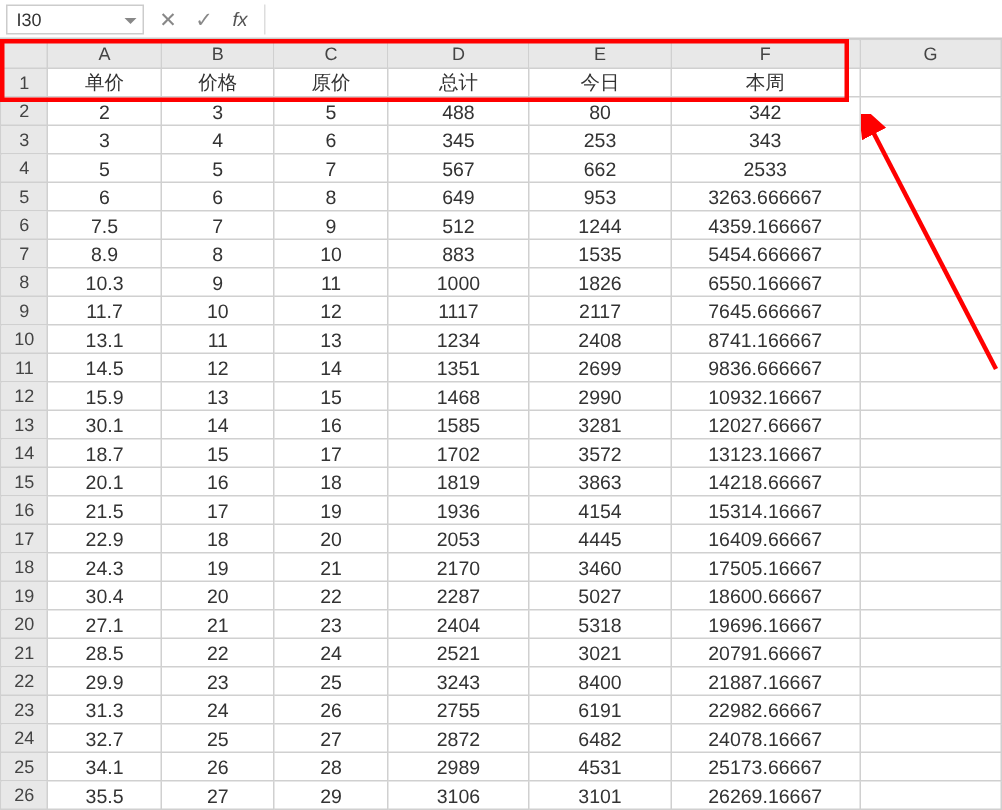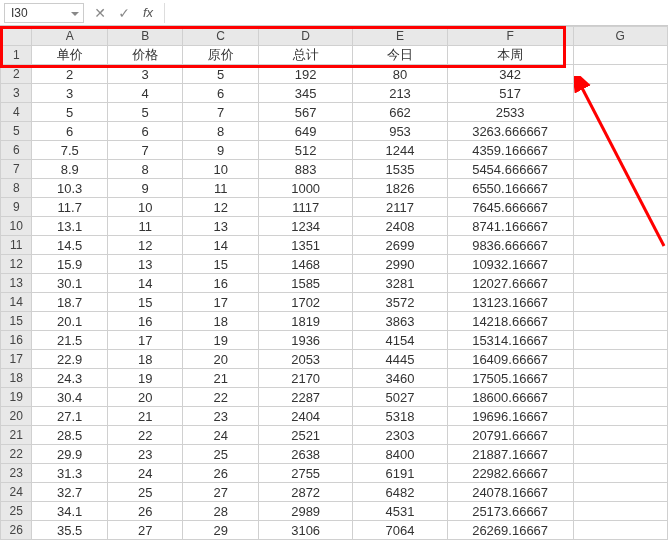--- a/index.html
+++ b/index.html
@@ -14,21 +14,21 @@
     position: relative;
   }
   .formula-bar {
     display: flex;
     align-items: center;
     height: 26px;
     border-bottom: 1px solid #ccc;
     background: #fff;
   }
   .name-box {
-    width: 80px;
+    width: 92px;
     height: 20px;
     margin: 16px 4px;
     border: 1px solid #ccc;
     display: flex;
     align-items: center;
     padding: 0 6px;
     font-size: 12px;
     color: #333;
     position: relative;
   }
@@ -168,33 +168,33 @@
           <td class="cell">总计</td>
           <td class="cell">今日</td>
           <td class="cell">本周</td>
           <td class="cell"></td>
         </tr>
         <tr>
           <td class="row-hdr">2</td>
           <td class="cell">2</td>
           <td class="cell">3</td>
           <td class="cell">5</td>
-          <td class="cell">192</td>
+          <td class="cell">488</td>
           <td class="cell">80</td>
           <td class="cell">342</td>
           <td class="cell"></td>
         </tr>
         <tr>
           <td class="row-hdr">3</td>
           <td class="cell">3</td>
           <td class="cell">4</td>
           <td class="cell">6</td>
           <td class="cell">345</td>
-          <td class="cell">213</td>
-          <td class="cell">517</td>
+          <td class="cell">253</td>
+          <td class="cell">343</td>
           <td class="cell"></td>
         </tr>
         <tr>
           <td class="row-hdr">4</td>
           <td class="cell">5</td>
           <td class="cell">5</td>
           <td class="cell">7</td>
           <td class="cell">567</td>
           <td class="cell">662</td>
           <td class="cell">2533</td>
@@ -359,30 +359,30 @@
           <td class="cell">5318</td>
           <td class="cell">19696.16667</td>
           <td class="cell"></td>
         </tr>
         <tr>
           <td class="row-hdr">21</td>
           <td class="cell">28.5</td>
           <td class="cell">22</td>
           <td class="cell">24</td>
           <td class="cell">2521</td>
-          <td class="cell">2303</td>
+          <td class="cell">3021</td>
           <td class="cell">20791.66667</td>
           <td class="cell"></td>
         </tr>
         <tr>
           <td class="row-hdr">22</td>
           <td class="cell">29.9</td>
           <td class="cell">23</td>
           <td class="cell">25</td>
-          <td class="cell">2638</td>
+          <td class="cell">3243</td>
           <td class="cell">8400</td>
           <td class="cell">21887.16667</td>
           <td class="cell"></td>
         </tr>
         <tr>
           <td class="row-hdr">23</td>
           <td class="cell">31.3</td>
           <td class="cell">24</td>
           <td class="cell">26</td>
           <td class="cell">2755</td>
@@ -409,21 +409,21 @@
           <td class="cell">4531</td>
           <td class="cell">25173.66667</td>
           <td class="cell"></td>
         </tr>
         <tr>
           <td class="row-hdr">26</td>
           <td class="cell">35.5</td>
           <td class="cell">27</td>
           <td class="cell">29</td>
           <td class="cell">3106</td>
-          <td class="cell">7064</td>
+          <td class="cell">3101</td>
           <td class="cell">26269.16667</td>
           <td class="cell"></td>
         </tr>
       </tbody>
   </table>
 
   <div class="highlight-box"></div>
 
   <svg class="arrow" width="100" height="180">
     <defs>

